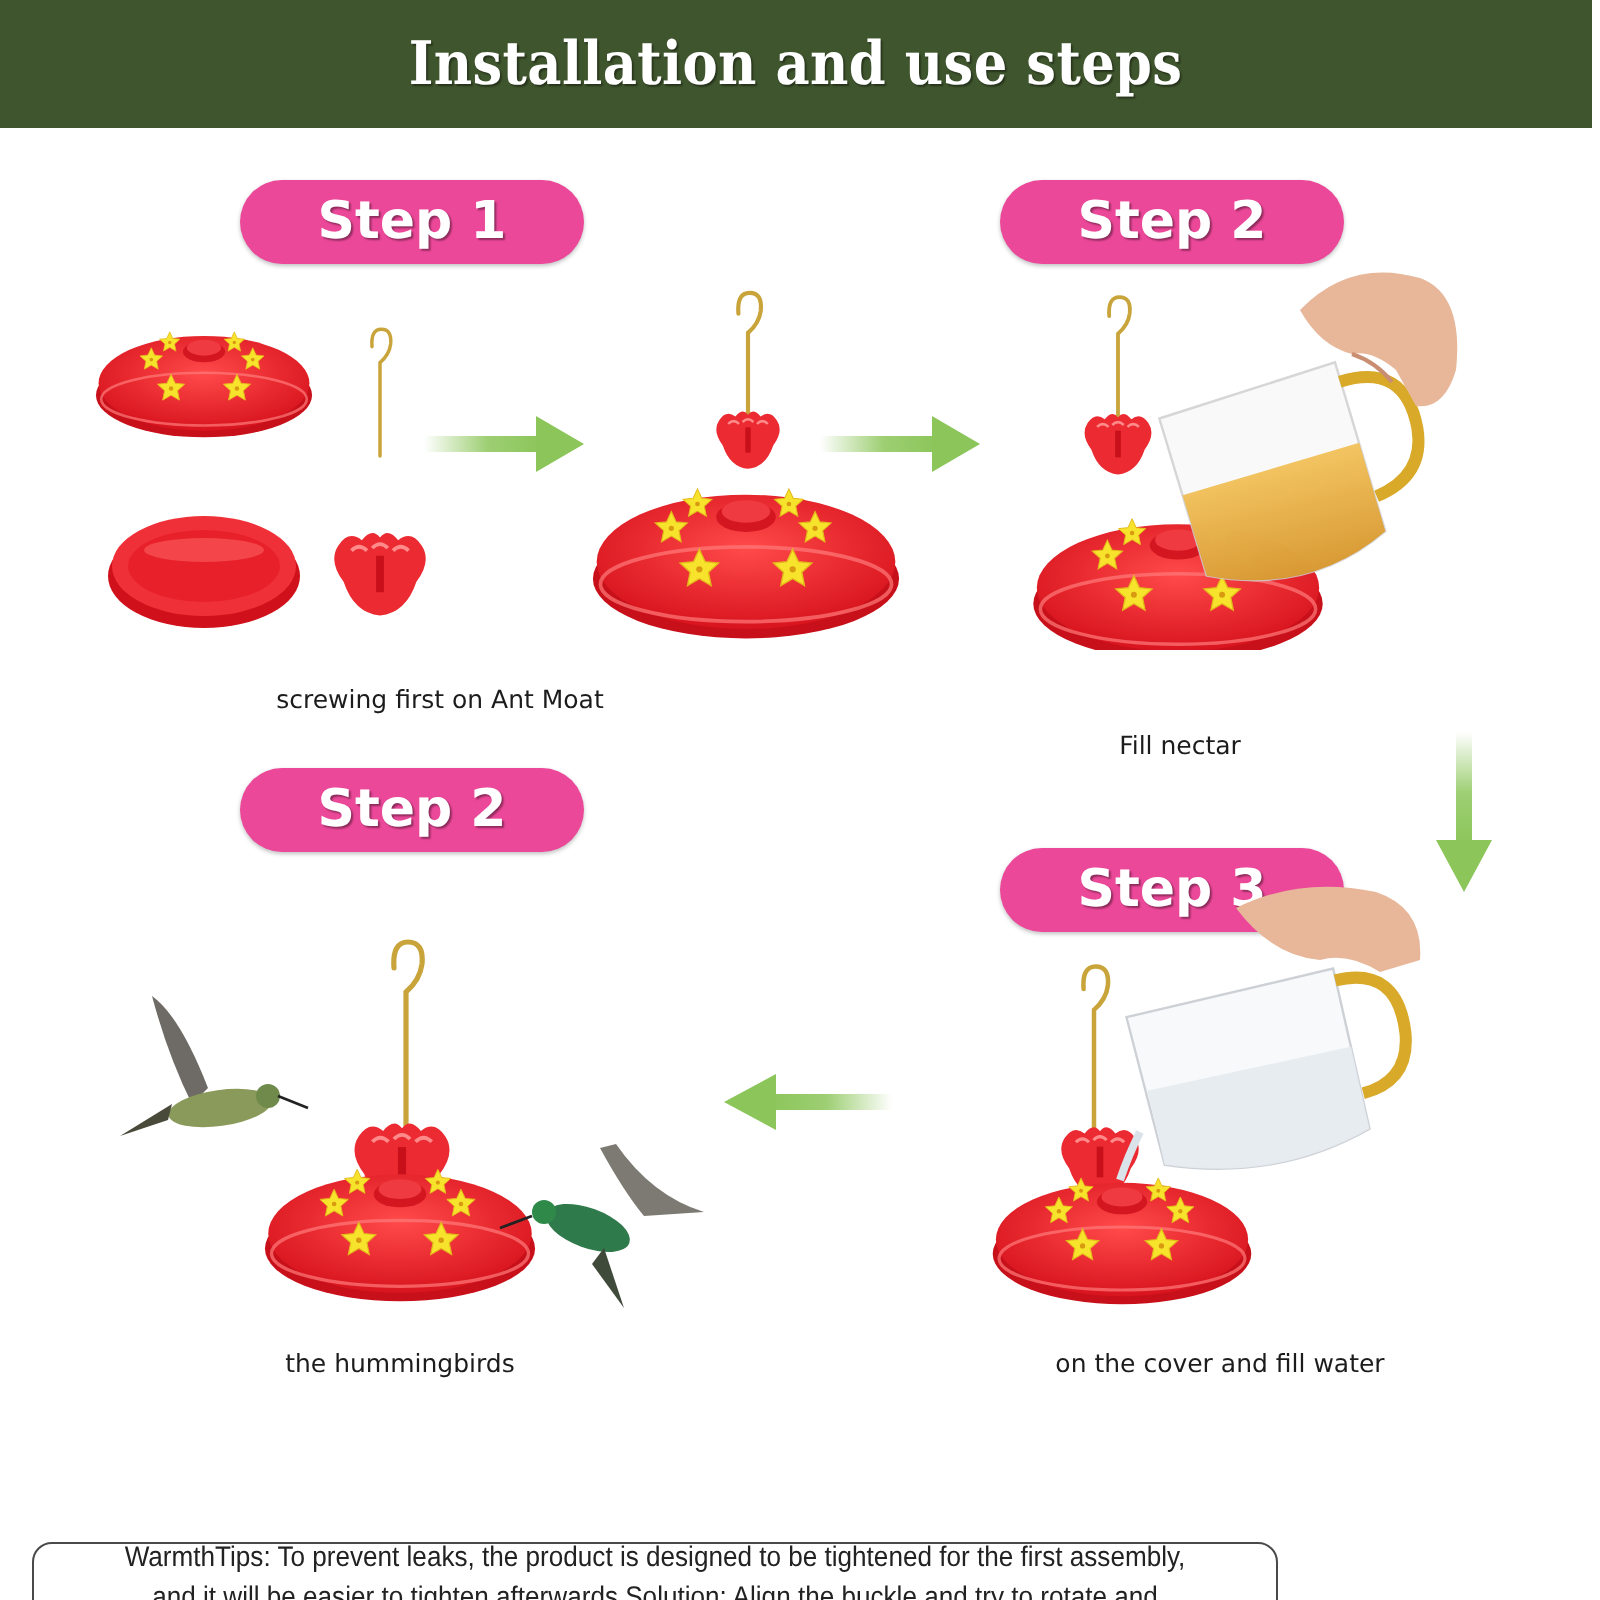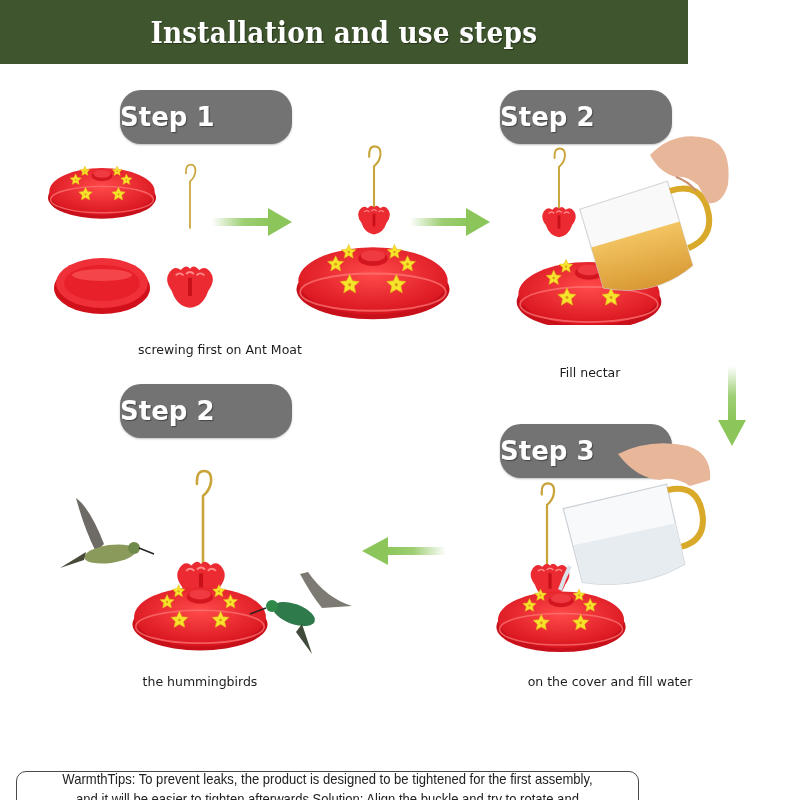--- a/index.html
+++ b/index.html
@@ -1,32 +1,32 @@
 <!DOCTYPE html>
 <html><head>
 <meta charset="utf-8">
 <style>
   * { box-sizing: border-box; margin: 0; padding: 0; }
   html, body { width: 800px; height: 800px; background: #ffffff; overflow: hidden; }
   body { position: relative; font-family: "Liberation Sans", "DejaVu Sans", sans-serif; color: #222; }
 
   .banner {
-    position: absolute; left: 0; top: 0; width: 688px; height: 64px;
+    position: absolute; left: 0; top: 0; width: 796px; height: 64px;
     background: #3f552d; display: flex; align-items: center; justify-content: center;
   }
   .banner-title {
     color: #ffffff; font-family: "DejaVu Serif", serif; font-weight: bold;
     font-size: 30px; letter-spacing: 0.2px;
     text-shadow: 1px 1px 1px rgba(0,0,0,0.4);
     transform: scaleX(0.88);
   }
 
   .step-pill {
-    position: absolute; width: 172px; height: 54px; border-radius: 21px;
-    background: #737373; display: flex; align-items: center; justify-content: flex-start;
+    position: absolute; width: 172px; height: 42px; border-radius: 21px;
+    background: #ec4899; display: flex; align-items: center; justify-content: center;
     box-shadow: 0 1px 2px rgba(0,0,0,0.25);
   }
   .step-pill span {
     color: #fff; font-family: "DejaVu Sans", sans-serif; font-weight: bold; font-size: 26px;
     text-shadow: 1px 1px 1px rgba(0,0,0,0.4);
   }
 
   .caption {
     position: absolute; text-align: center; font-family: "DejaVu Sans", sans-serif;
     font-size: 12.5px; line-height: 16px; color: #1c1c1c;

